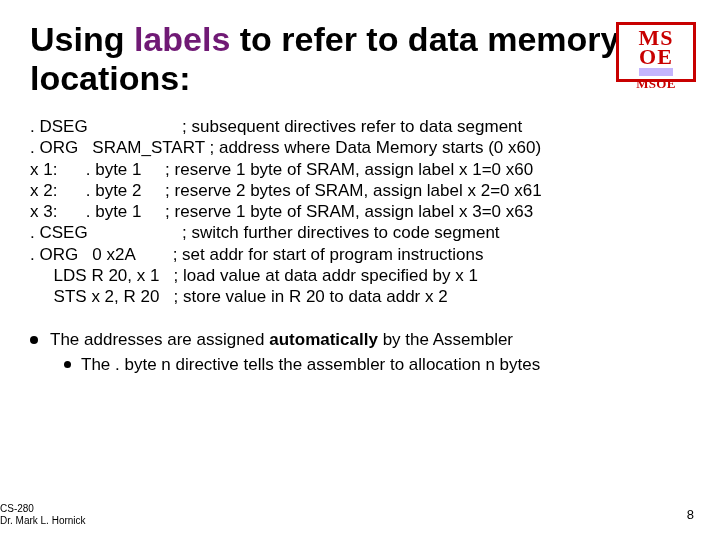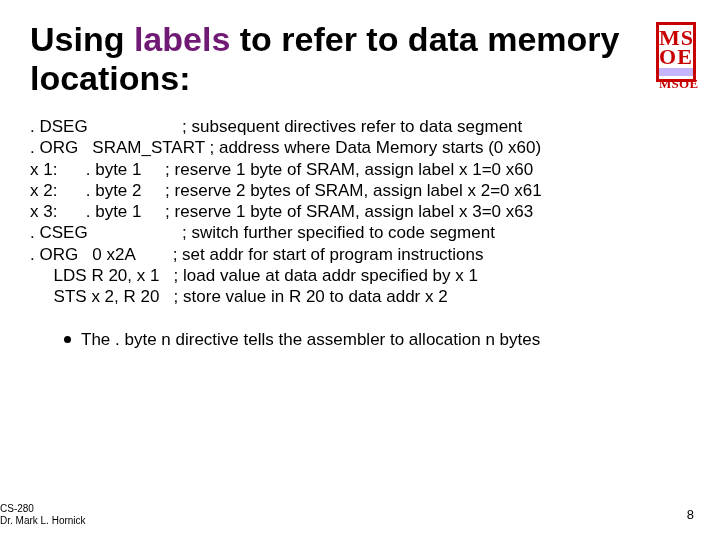--- a/index.html
+++ b/index.html
@@ -23,21 +23,21 @@
     font-weight: bold;
     line-height: 1.15;
     color: #000;
     margin: 0 0 18px 0;
   }
   .title .red { color: #701a75; }
   .logo {
     position: absolute;
     top: 22px;
     right: 24px;
-    width: 40px;
+    width: 80px;
     height: 60px;
     border: 3px solid #c80000;
     background: #fff;
     box-sizing: border-box;
     text-align: center;
     font-family: "Times New Roman", serif;
     font-weight: bold;
     color: #c80000;
     line-height: 0.95;
     padding-top: 3px;
@@ -102,26 +102,32 @@
 
   <h1 class="title">
     <span>Using </span><span class="red">labels</span><span> to refer to data memory locations:</span>
   </h1>
 
   <div class="code-block"><span>. DSEG                    ; subsequent directives refer to data segment</span>
 <span>. ORG   SRAM_START ; address where Data Memory starts (0 x60)</span>
 <span>x 1:      . byte 1     ; reserve 1 byte of SRAM, assign label x 1=0 x60</span>
 <span>x 2:      . byte 2     ; reserve 2 bytes of SRAM, assign label x 2=0 x61</span>
 <span>x 3:      . byte 1     ; reserve 1 byte of SRAM, assign label x 3=0 x63</span>
-<span>. CSEG                    ; switch further specified to code segment</span>
+<span>. CSEG                    ; switch further directives to code segment</span>
 <span>. ORG   0 x2A        ; set addr for start of program instructions</span>
 <span>     LDS R 20, x 1   ; load value at data addr specified by x 1</span>
 <span>     STS x 2, R 20   ; store value in R 20 to data addr x 2</span></div>
 
   <div class="bullets">
+    <div class="bul-row">
+      <div class="dot"></div>
+      <div>
+        <span>The addresses are assigned </span><b>automatically</b><span> by the Assembler</span>
+      </div>
+    </div>
     <div class="bul-row sub">
       <div class="dot small"></div>
       <div>The . byte  n directive tells the assembler to allocation n bytes</div>
     </div>
   </div>
 
   <div class="footer-center">
     <div>CS-280</div>
     <div>Dr. Mark L. Hornick</div>
   </div>

